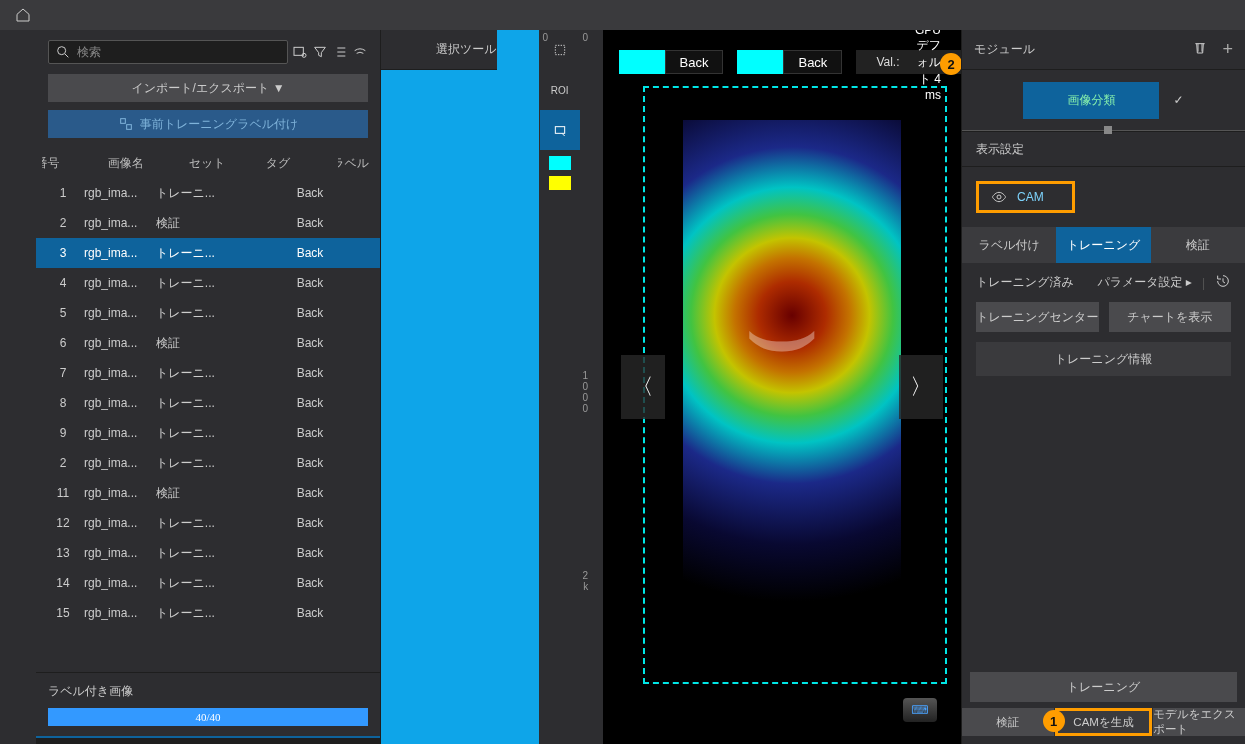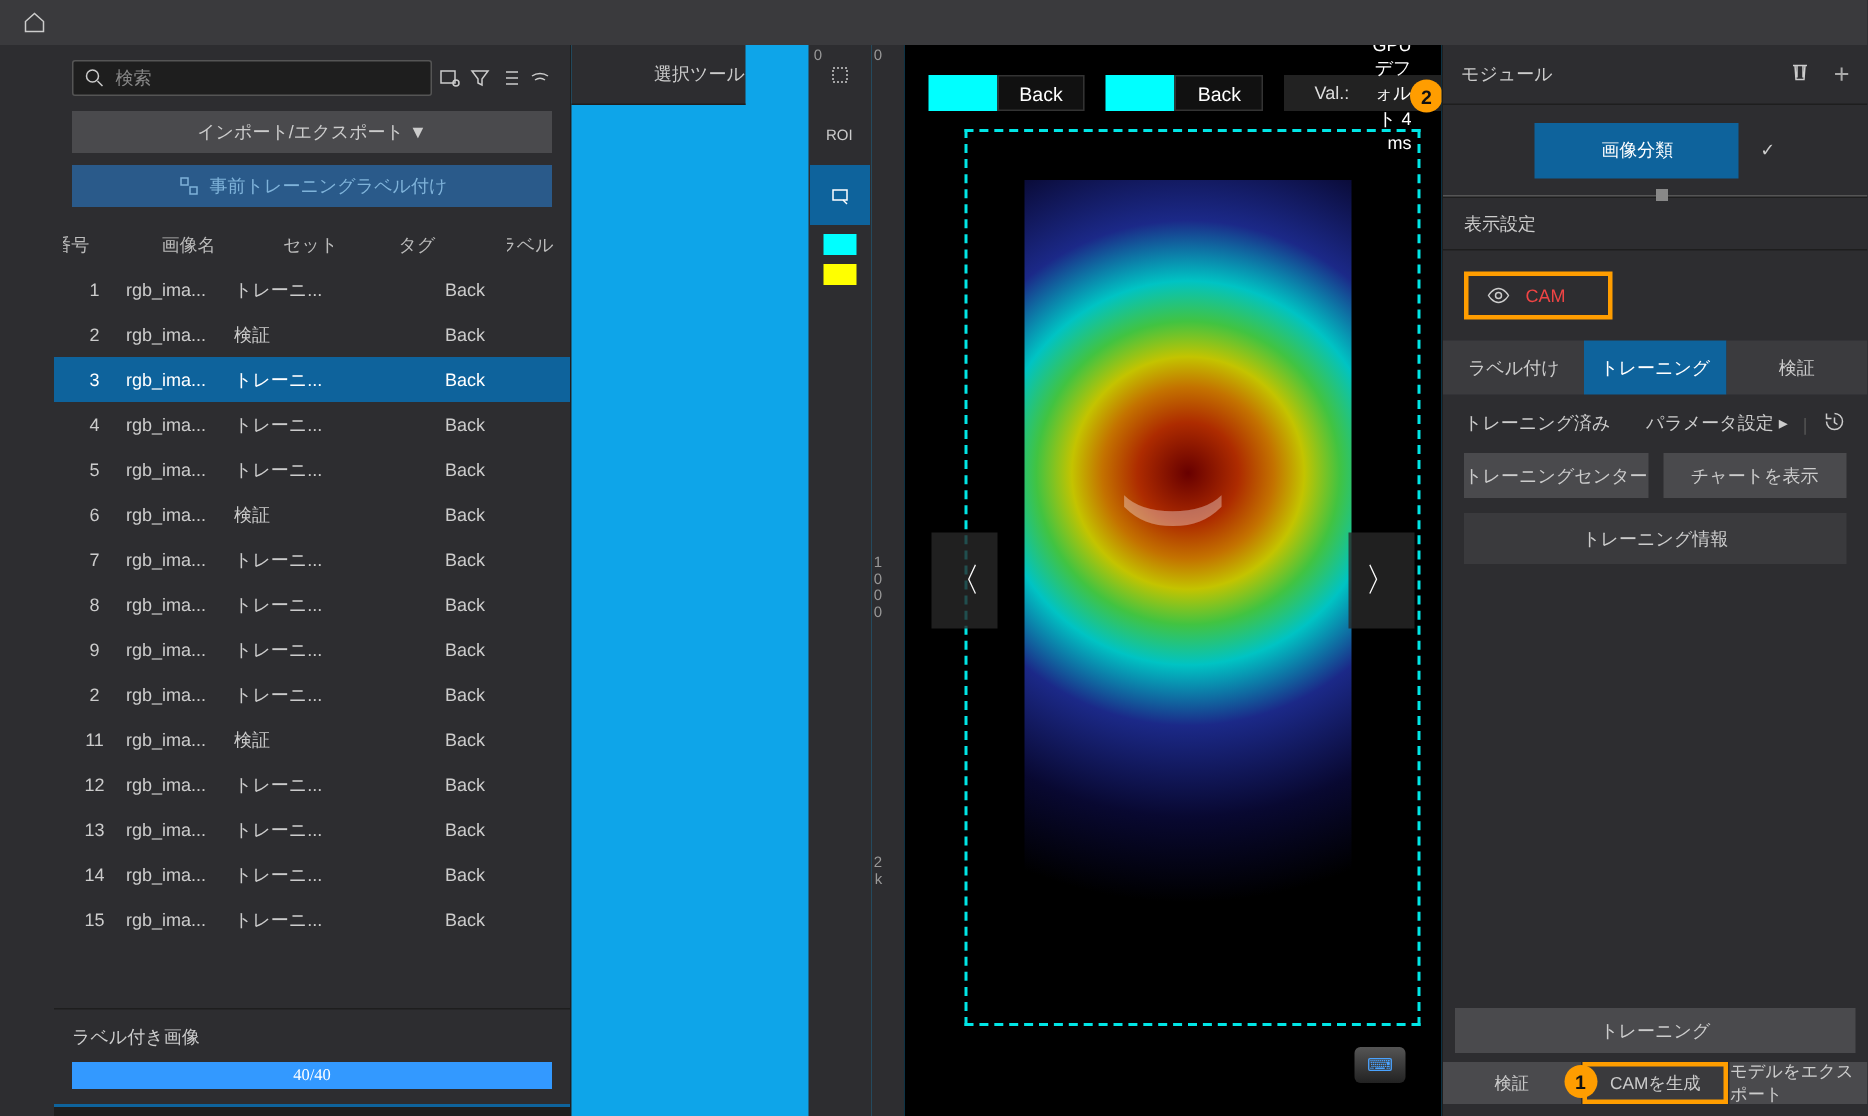--- a/index.html
+++ b/index.html
@@ -46,25 +46,25 @@
   .roi{position:absolute; border:2px dashed #00e6e6; top:56px; left:40px; right:14px; bottom:60px;}
   .nav{position:absolute; width:44px; height:64px; background:rgba(40,40,40,.8); display:flex;align-items:center;justify-content:center; top:50%; transform:translateY(-50%); cursor:pointer; color:#fff; font-size:22px;}
   .nav.l{left:18px;} .nav.r{right:18px;}
   .kbd{position:absolute; right:24px; bottom:22px; width:34px;height:24px; background:linear-gradient(#555,#222); border-radius:4px; display:flex;align-items:center;justify-content:center; color:#4aa3ff; font-size:12px;}
   .heat{position:absolute; top:90px; left:80px; right:60px; bottom:110px; background:radial-gradient(circle at 50% 38%, #7a0000 0%, #cc3300 10%, #e68600 17%, #e6e600 23%, #4de64d 30%, #00e6e6 38%, #2030a0 50%, #0a0a3a 68%, #000 85%); opacity:.85;}
   .part{position:absolute; top:38%; left:50%; transform:translate(-50%,-30%); color:rgba(255,255,255,.35); font-size:120px; pointer-events:none;}
   .right{ width:284px; background:#2d2d30; border-left:1px solid #1e1e1e; display:flex; flex-direction:column;}
   .r-head{height:40px; display:flex; align-items:center; justify-content:space-between; padding:0 12px; border-bottom:1px solid #1e1e1e;}
   .r-head .icons{display:flex; gap:14px; color:#888; cursor:pointer;}
   .mod-row{height:60px; display:flex; align-items:center; justify-content:center; position:relative;}
-  .mod{background:#0e639c; color:#ffffff; padding:10px 44px; cursor:pointer;}
+  .mod{background:#0e639c; color:#86efac; padding:10px 44px; cursor:pointer;}
   .mod-check{color:#ccc; margin-left:14px;}
   .section-title{height:36px; display:flex; align-items:center; padding:0 14px; border-top:1px solid #1e1e1e; border-bottom:1px solid #1e1e1e;}
   .cam-row{height:60px; display:flex; align-items:center; padding:0 14px; position:relative;}
-  .cam-btn{border:3px solid #ff9d00; padding:5px 28px 5px 12px; display:flex; align-items:center; gap:10px; cursor:pointer; color:#ef4444;}
+  .cam-btn{border:3px solid #ff9d00; padding:5px 28px 5px 12px; display:flex; align-items:center; gap:10px; cursor:pointer; color:#7dd3fc;}
   .tabs3{display:flex;}
   .tabs3 > div{flex:1; height:36px; display:flex; align-items:center; justify-content:center; background:#3b3b3e; cursor:pointer;}
   .tabs3 > .active{background:#0e639c; color:#fff;}
   .train-body{flex:1; padding:10px 14px; display:flex; flex-direction:column; gap:10px;}
   .train-row1{display:flex; justify-content:space-between; align-items:center;}
   .train-row1 .hist{color:#ccc; cursor:pointer;}
   .btn-row{display:flex; gap:10px;}
   .btn-row > div{flex:1; height:30px; background:#4a4a4d; display:flex; align-items:center; justify-content:center; cursor:pointer;}
   .train-info{height:34px; background:#3a3a3d; display:flex; align-items:center; justify-content:center;}
   .r-footer{padding:8px 0px;}

